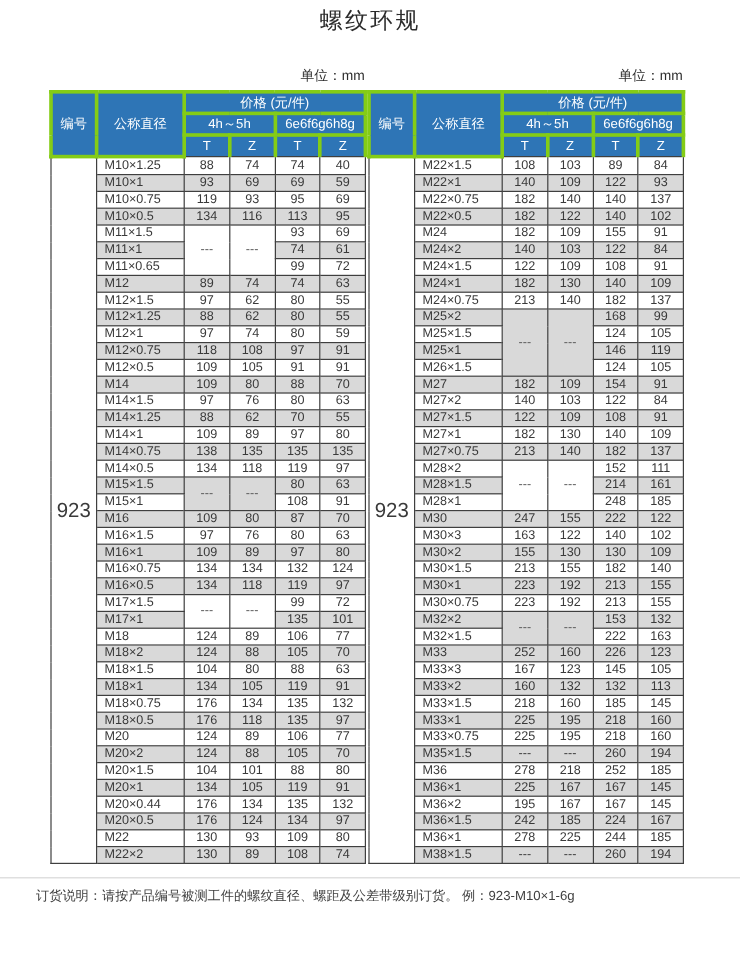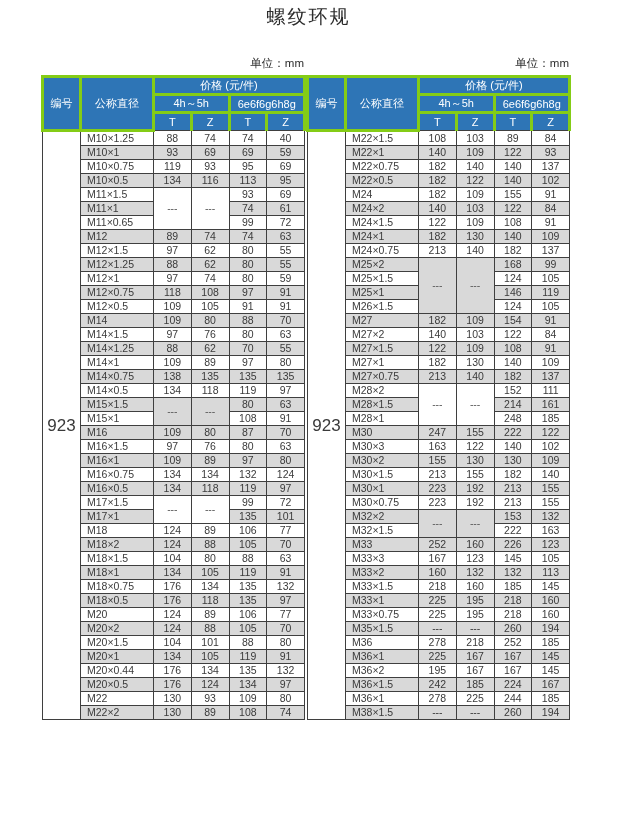--- a/index.html
+++ b/index.html
@@ -665,13 +665,14 @@
               <td>---</td>
               <td>260</td>
               <td>194</td>
             </tr>
           </tbody>
       </table>
     </section>
 
   </div>
 
+  <div class="footer">订货说明：请按产品编号被测工件的螺纹直径、螺距及公差带级别订货。 例：923-M10×1-6g</div>
 </div>
 
 </body></html>

